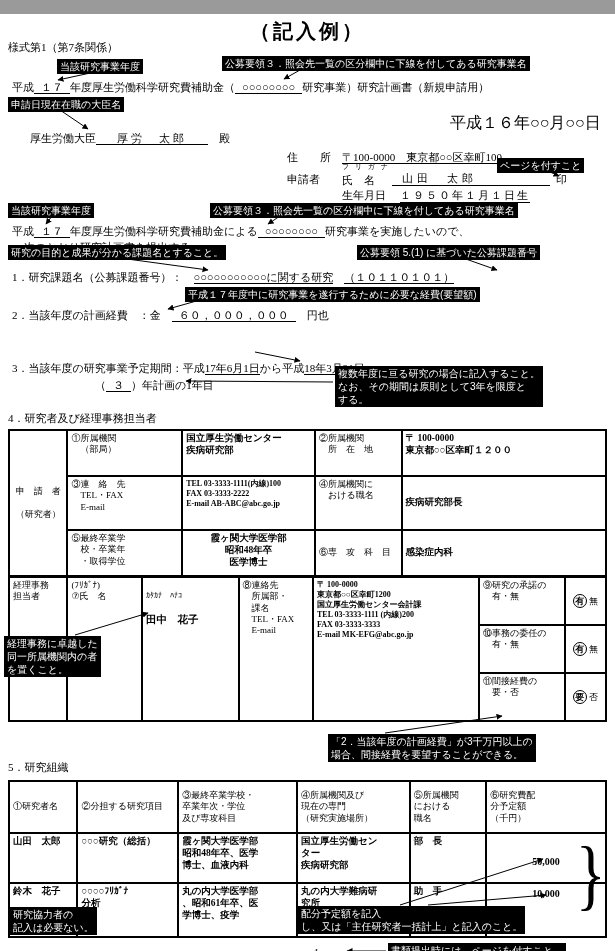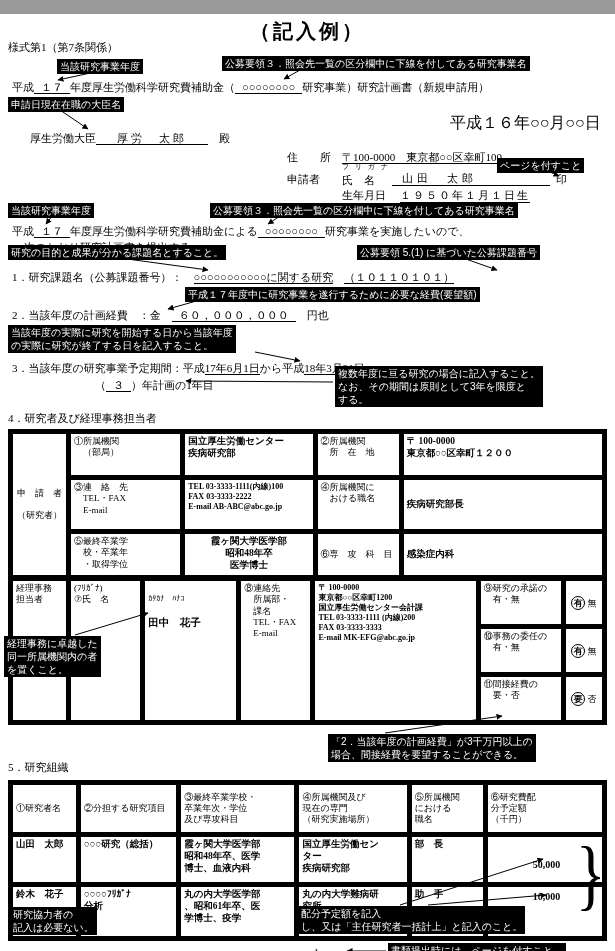--- a/index.html
+++ b/index.html
@@ -9,21 +9,21 @@
   .abs{position:absolute;white-space:pre-line;line-height:1.3}
   .t11{font-size:11px}
   .t12{font-size:16px}
   .black{position:absolute;background:#000;color:#fff;font-size:10px;line-height:1.3;
          padding:1px 3px;white-space:pre-line;z-index:3;font-family:"Liberation Sans","DejaVu Sans",sans-serif}
   .u{border-bottom:1px solid #000}
   .pad{padding:0 7px}
   .title{position:absolute;left:0;right:0;top:4px;text-align:center;font-size:20px;font-weight:bold;letter-spacing:3px}
   table{border-collapse:collapse;table-layout:fixed}
   .ftable{position:absolute;background:#fff}
-  td{border:5px solid #000000;font-size:9px;line-height:1.25;vertical-align:top;padding:2px 3px;
+  td{border:2px solid #000000;font-size:9px;line-height:1.25;vertical-align:top;padding:2px 3px;
      white-space:pre-line;overflow:hidden}
   .c{text-align:center}
   .vm{vertical-align:middle}
   .val{font-weight:bold;font-size:9.5px}
   .sm{font-size:8px}
   .circle{display:inline-block;width:14px;height:14px;line-height:13px;border:1.5px solid #000;
           border-radius:50%;text-align:center;font-size:9px;font-weight:bold}
   .bud{font-weight:bold;font-size:10px;padding-left:45px;padding-top:22px}
   .overlay{position:absolute;left:0;top:0;z-index:4;pointer-events:none}
   .brace{position:absolute;font-size:78px;font-weight:400;line-height:1;transform:scaleX(.8);z-index:2}
@@ -68,22 +68,20 @@
 
   <div class="black" style="left:8px;top:231px">研究の目的と成果が分かる課題名とすること。</div>
   <div class="black" style="left:357px;top:231px">公募要領 5.(1) に基づいた公募課題番号</div>
 
   <div class="abs t11" style="left:12px;top:256px"><span>1．研究課題名（公募課題番号）：</span>　<span class="u">○○○○○○○○○○○に関する研究</span>　<span class="u">（１０１１０１０１）</span></div>
 
   <div class="black" style="left:185px;top:273px">平成１７年度中に研究事業を遂行するために必要な経費(要望額)</div>
 
   <div class="abs t11" style="left:12px;top:294px"><span>2．当該年度の計画経費　：金</span>　<span class="u pad">６０，０００，０００</span>　<span>円也</span></div>
 
-  <div class="black" style="left:8px;top:311px">当該年度の実際に研究を開始する日から当該年度
-の実際に研究が終了する日を記入すること。</div>
 
   <div class="abs t11" style="left:12px;top:347px"><span>3．当該年度の研究事業予定期間：</span><span>平成</span><span class="u">17年6月1日</span><span>から</span><span>平成</span><span class="u">18年3月31日</span></div>
   <div class="abs t11" style="left:95px;top:364px"><span>（</span><span class="u pad">３</span><span>）年計画の1年目</span></div>
 
   <div class="black" style="left:335px;top:352px">複数年度に亘る研究の場合に記入すること。
 なお、その期間は原則として3年を限度と
 する。</div>
 
   <div class="abs t11" style="left:8px;top:397px">4．研究者及び経理事務担当者</div>
 

